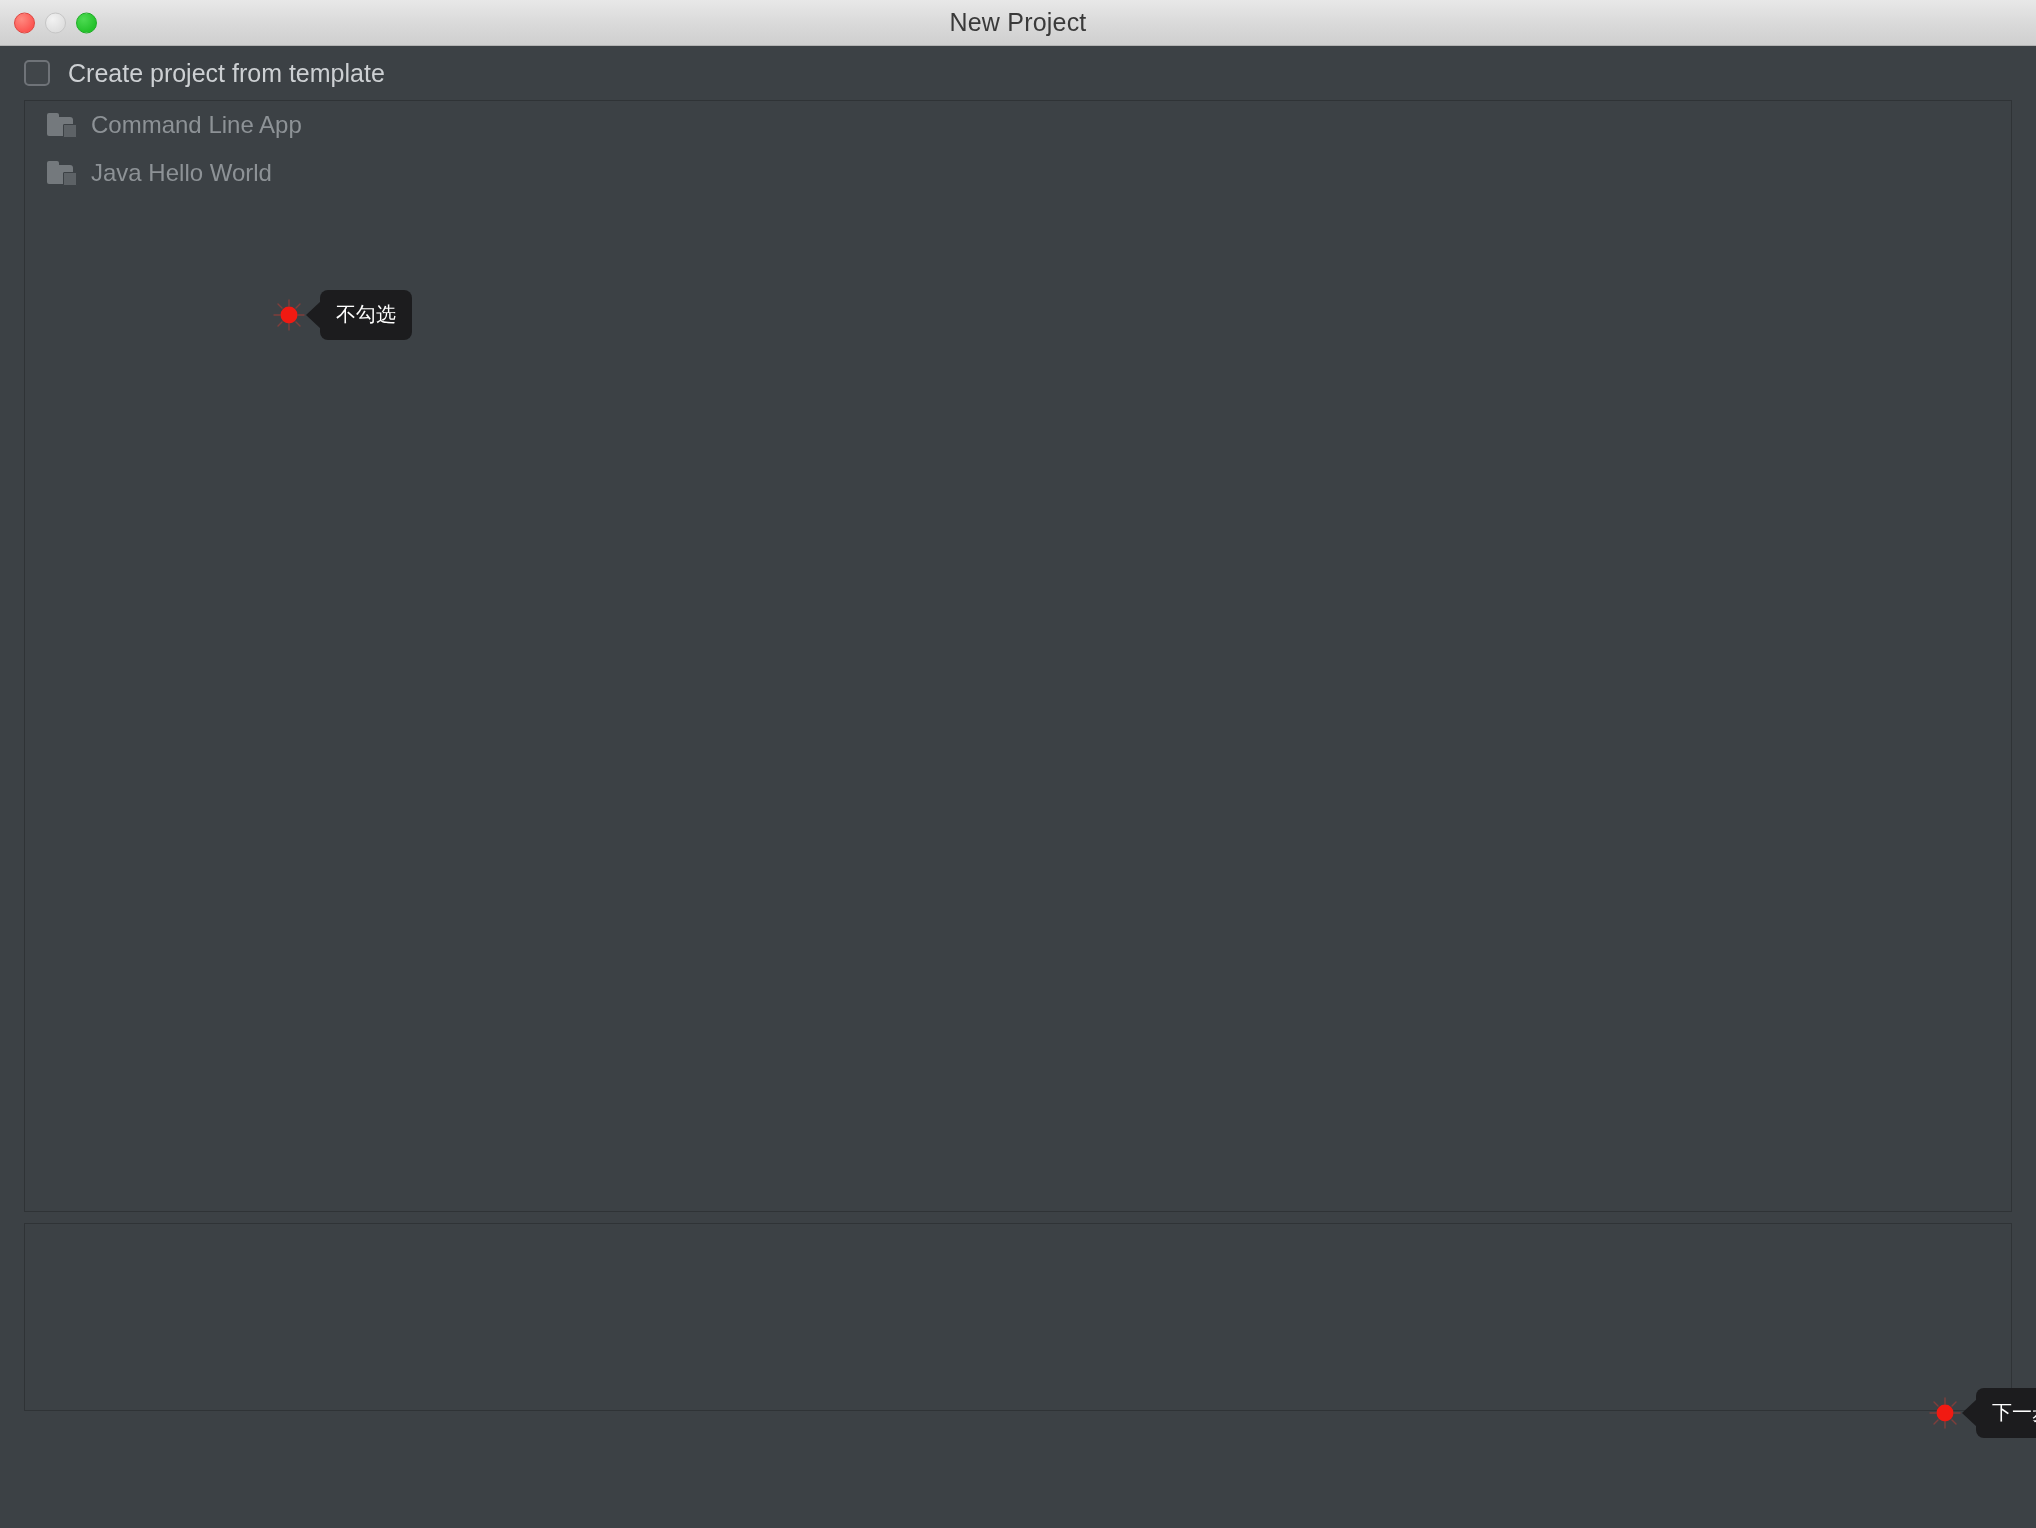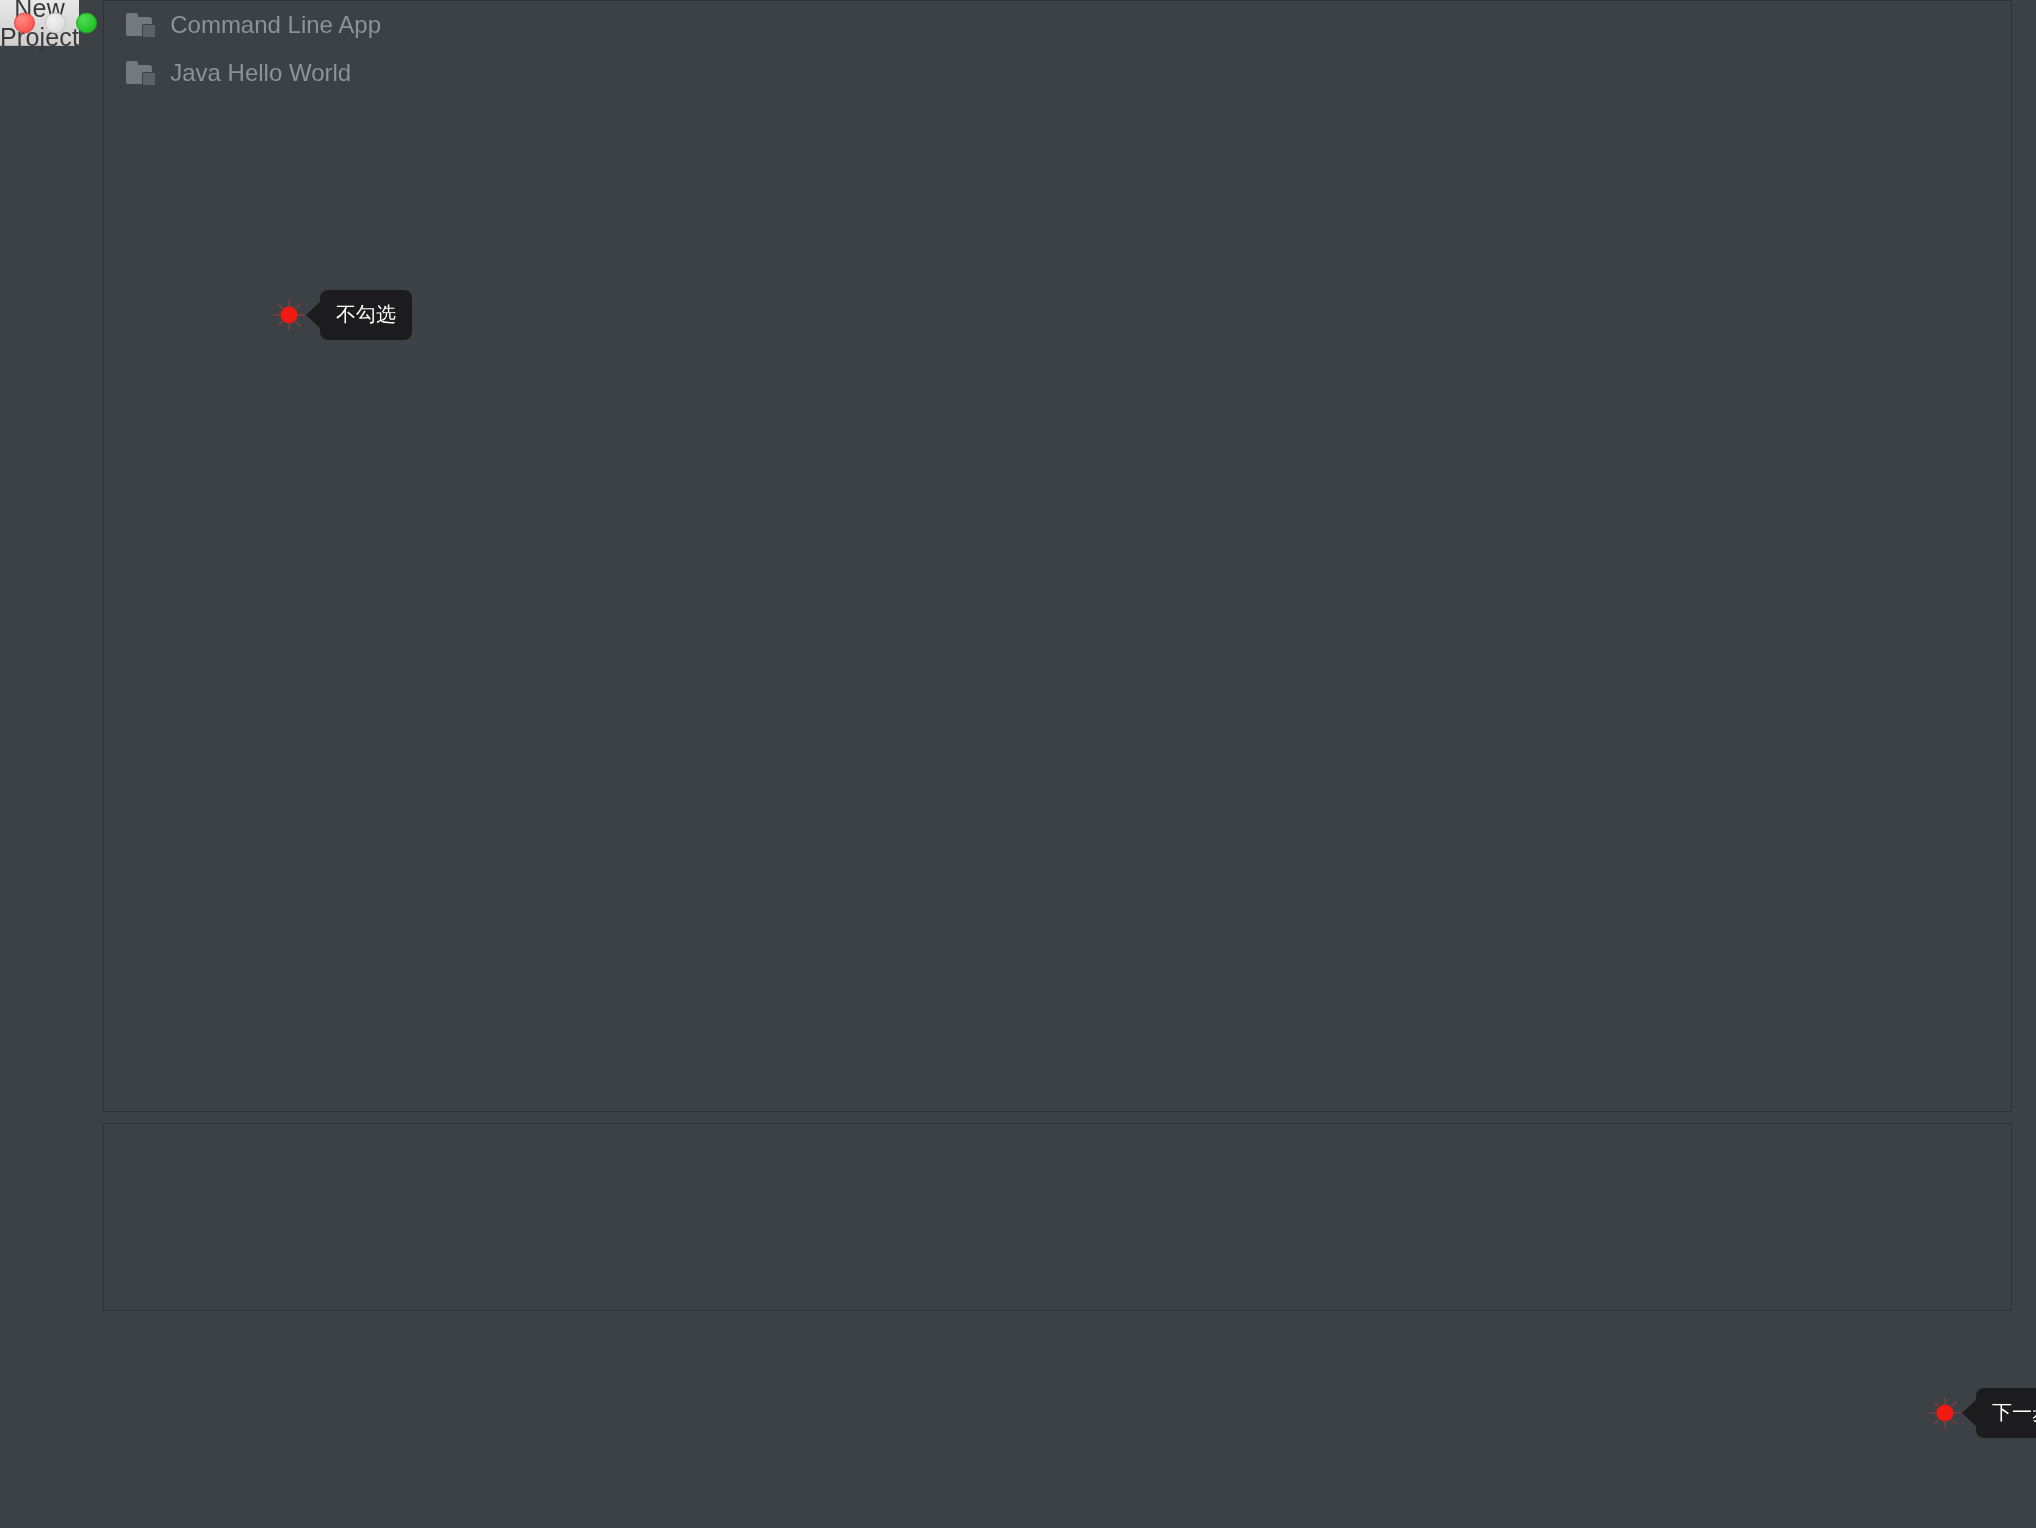--- a/index.html
+++ b/index.html
@@ -14,21 +14,21 @@
     overflow: hidden;
     position: relative;
   }
 
   
   .window {
     position: absolute;
     inset: 0;
     background: #3c4145;
     display: flex;
-    flex-direction: row;
+    flex-direction: column;
   }
 
   
   .titlebar {
     height: 45px;
     flex: 0 0 45px;
     background: linear-gradient(to bottom, #e8e8e8 0%, #d9d9d9 55%, #cfcfcf 100%);
     border-bottom: 1px solid #b4b4b4;
     position: relative;
     display: flex;
@@ -250,20 +250,24 @@
     <div class="traffic">
       <span class="light close"></span>
       <span class="light min"></span>
       <span class="light max"></span>
     </div>
     <div class="window-title">New Project</div>
   </div>
 
   <div class="dialog-body">
 
+    <div class="checkbox-row">
+      <span class="checkbox"></span>
+      <span class="checkbox-label">Create project from template</span>
+    </div>
 
     <div class="list-panel">
 
       <div class="list-item">
         <span class="folder-icon">
           <span class="tab"></span>
             <span class="body"></span>
             <span class="badge"></span>
         </span>
         <span class="list-label">Command Line App</span>

